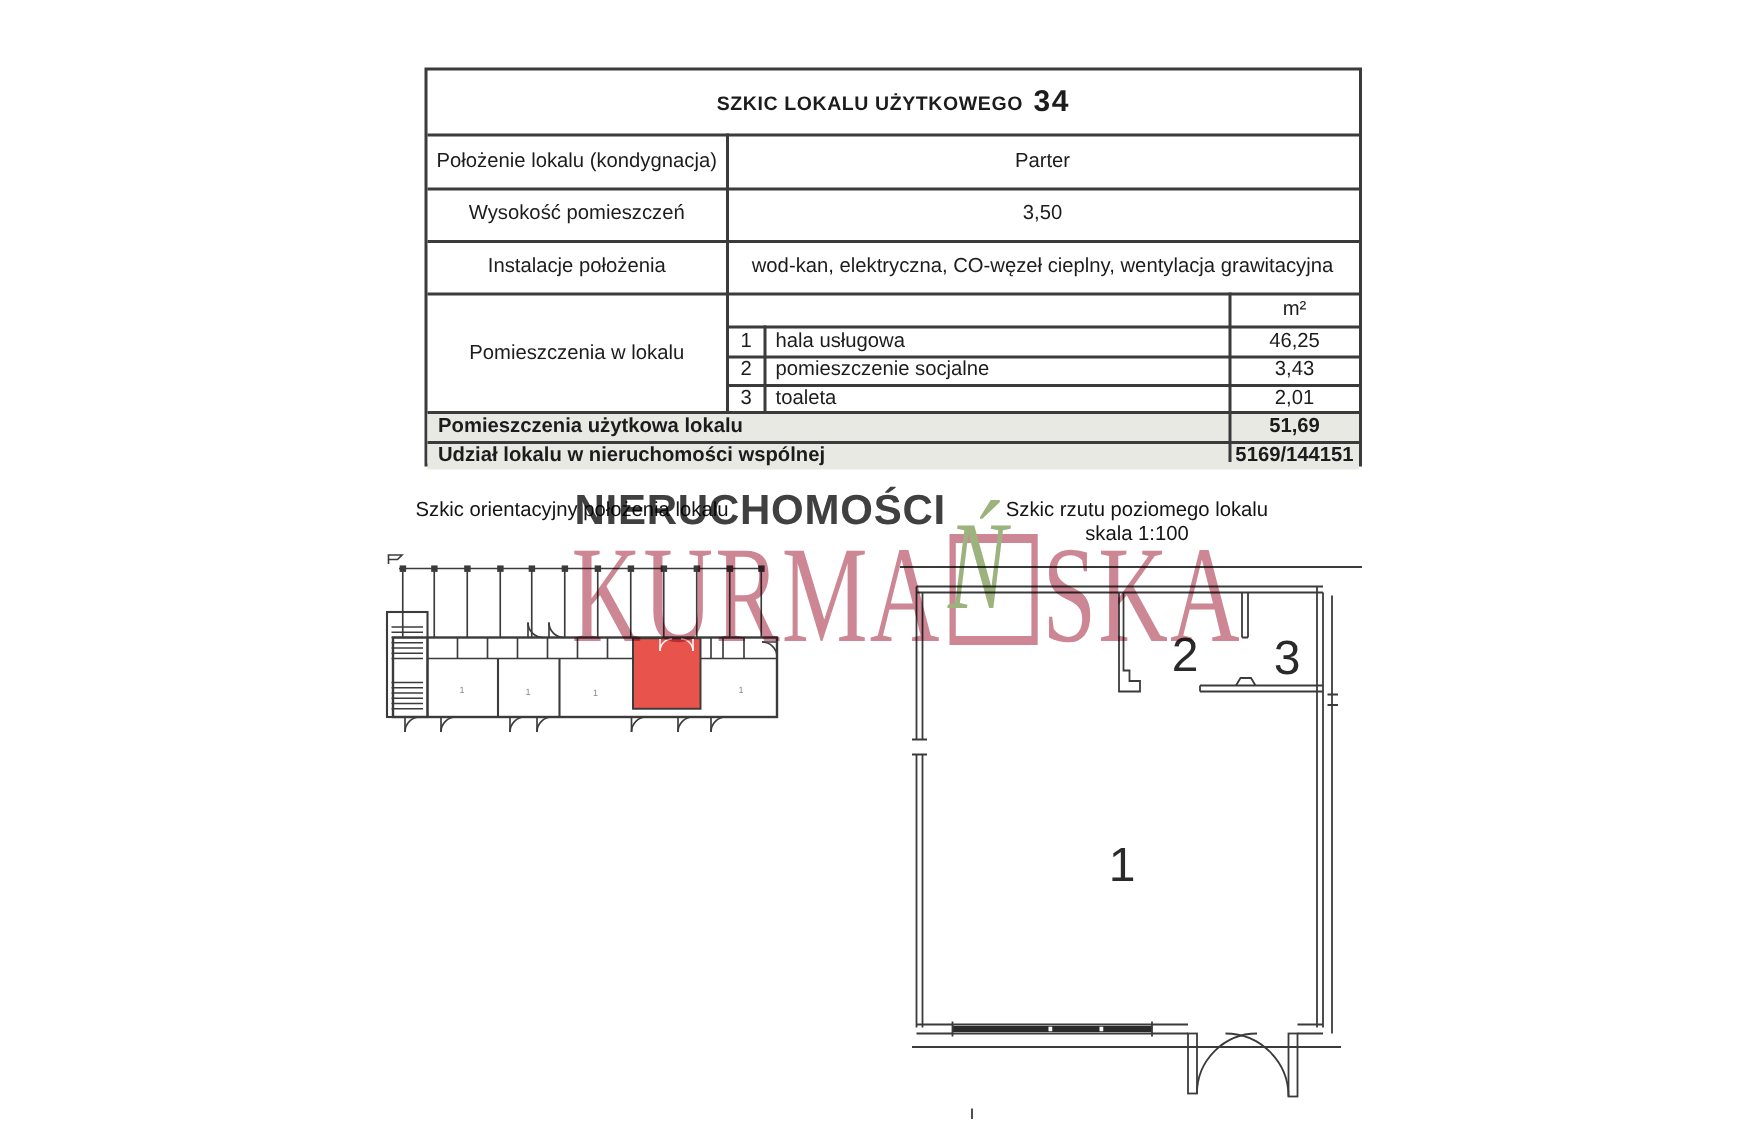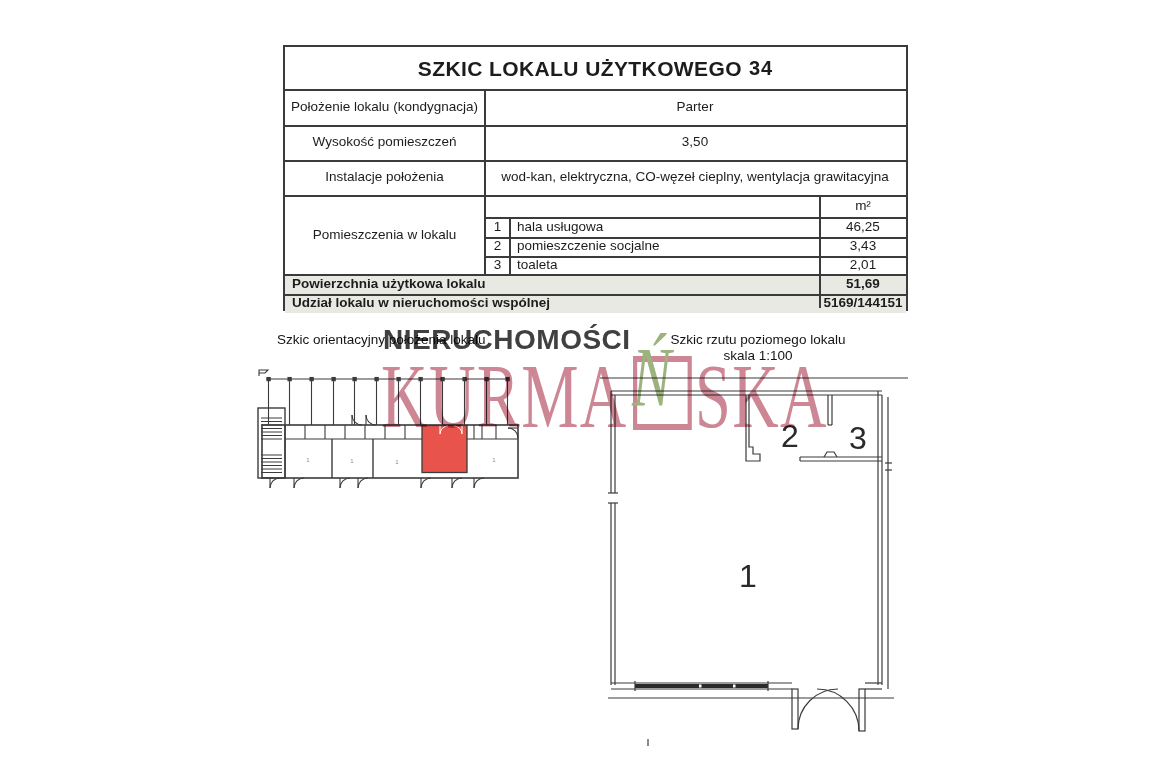--- a/index.html
+++ b/index.html
@@ -10,21 +10,21 @@
   .doc-table{position:absolute;left:283px;top:45px;width:625px;height:266px;
              border:2.5px solid #3b3b3b;box-sizing:border-box;background:#fff;}
   .hline{position:absolute;height:1.5px;background:#3b3b3b;}
   .vline{position:absolute;width:1.5px;background:#3b3b3b;}
   .cell{position:absolute;display:flex;align-items:center;box-sizing:border-box;
         font-size:13.5px;line-height:1.1;}
   .c-center{justify-content:center;text-align:center;}
   .c-left{justify-content:flex-start;padding-left:7px;border-radius:10px;}
   .title-row{position:absolute;left:0;top:0;width:100%;height:43px;display:flex;
              align-items:center;justify-content:center;}
-  .title-main{font-weight:bold;font-size:21px;letter-spacing:.4px;}
+  .title-main{font-weight:bold;font-size:13px;letter-spacing:.4px;}
   .title-num{font-weight:bold;font-size:20px;margin-left:7px;letter-spacing:1px;}
   .shade{position:absolute;left:0;width:100%;height:19px;background:#e9e9e4;}
   .bold{font-weight:bold;}
 
   
   .caption{position:absolute;font-size:13.5px;color:#141414;}
   .caption-right{text-align:center;line-height:1.15;}
 
   
   .watermark{position:absolute;inset:0;mix-blend-mode:multiply;pointer-events:none;z-index:6;}
@@ -75,21 +75,21 @@
     <div class="cell c-center" style="left:535px;top:170px;width:86px;height:20px;">46,25</div>
 
     <div class="cell c-center" style="left:200px;top:190px;width:25px;height:19px;">2</div>
     <div class="cell c-left" style="left:225px;top:190px;width:296px;height:19px;">pomieszczenie socjalne</div>
     <div class="cell c-center" style="left:535px;top:190px;width:86px;height:19px;">3,43</div>
 
     <div class="cell c-center" style="left:200px;top:209px;width:25px;height:19px;">3</div>
     <div class="cell c-left" style="left:225px;top:209px;width:308px;height:19px;">toaleta</div>
     <div class="cell c-center" style="left:535px;top:209px;width:86px;height:19px;">2,01</div>
 
-    <div class="cell c-left bold" style="left:0;top:228px;width:533px;height:19px;">Powierzchnia użytkowa lokalu</div>
+    <div class="cell c-left bold" style="left:0;top:228px;width:533px;height:19px;">Pomieszczenia użytkowa lokalu</div>
     <div class="cell c-center bold" style="left:535px;top:228px;width:86px;height:19px;">51,69</div>
     <div class="cell c-left bold" style="left:0;top:247px;width:533px;height:19px;">Udział lokalu w nieruchomości wspólnej</div>
     <div class="cell c-center bold" style="left:535px;top:247px;width:86px;height:19px;">5169/144151</div>
 
     <div class="hline" style="left:0;top:42px;width:621px;height:2px;"></div>
     <div class="hline" style="left:0;top:78px;width:621px;"></div>
     <div class="hline" style="left:0;top:113px;width:621px;"></div>
     <div class="hline" style="left:0;top:148px;width:621px;"></div>
     <div class="hline" style="left:200px;top:170px;width:421px;"></div>
     <div class="hline" style="left:200px;top:190px;width:421px;"></div>

